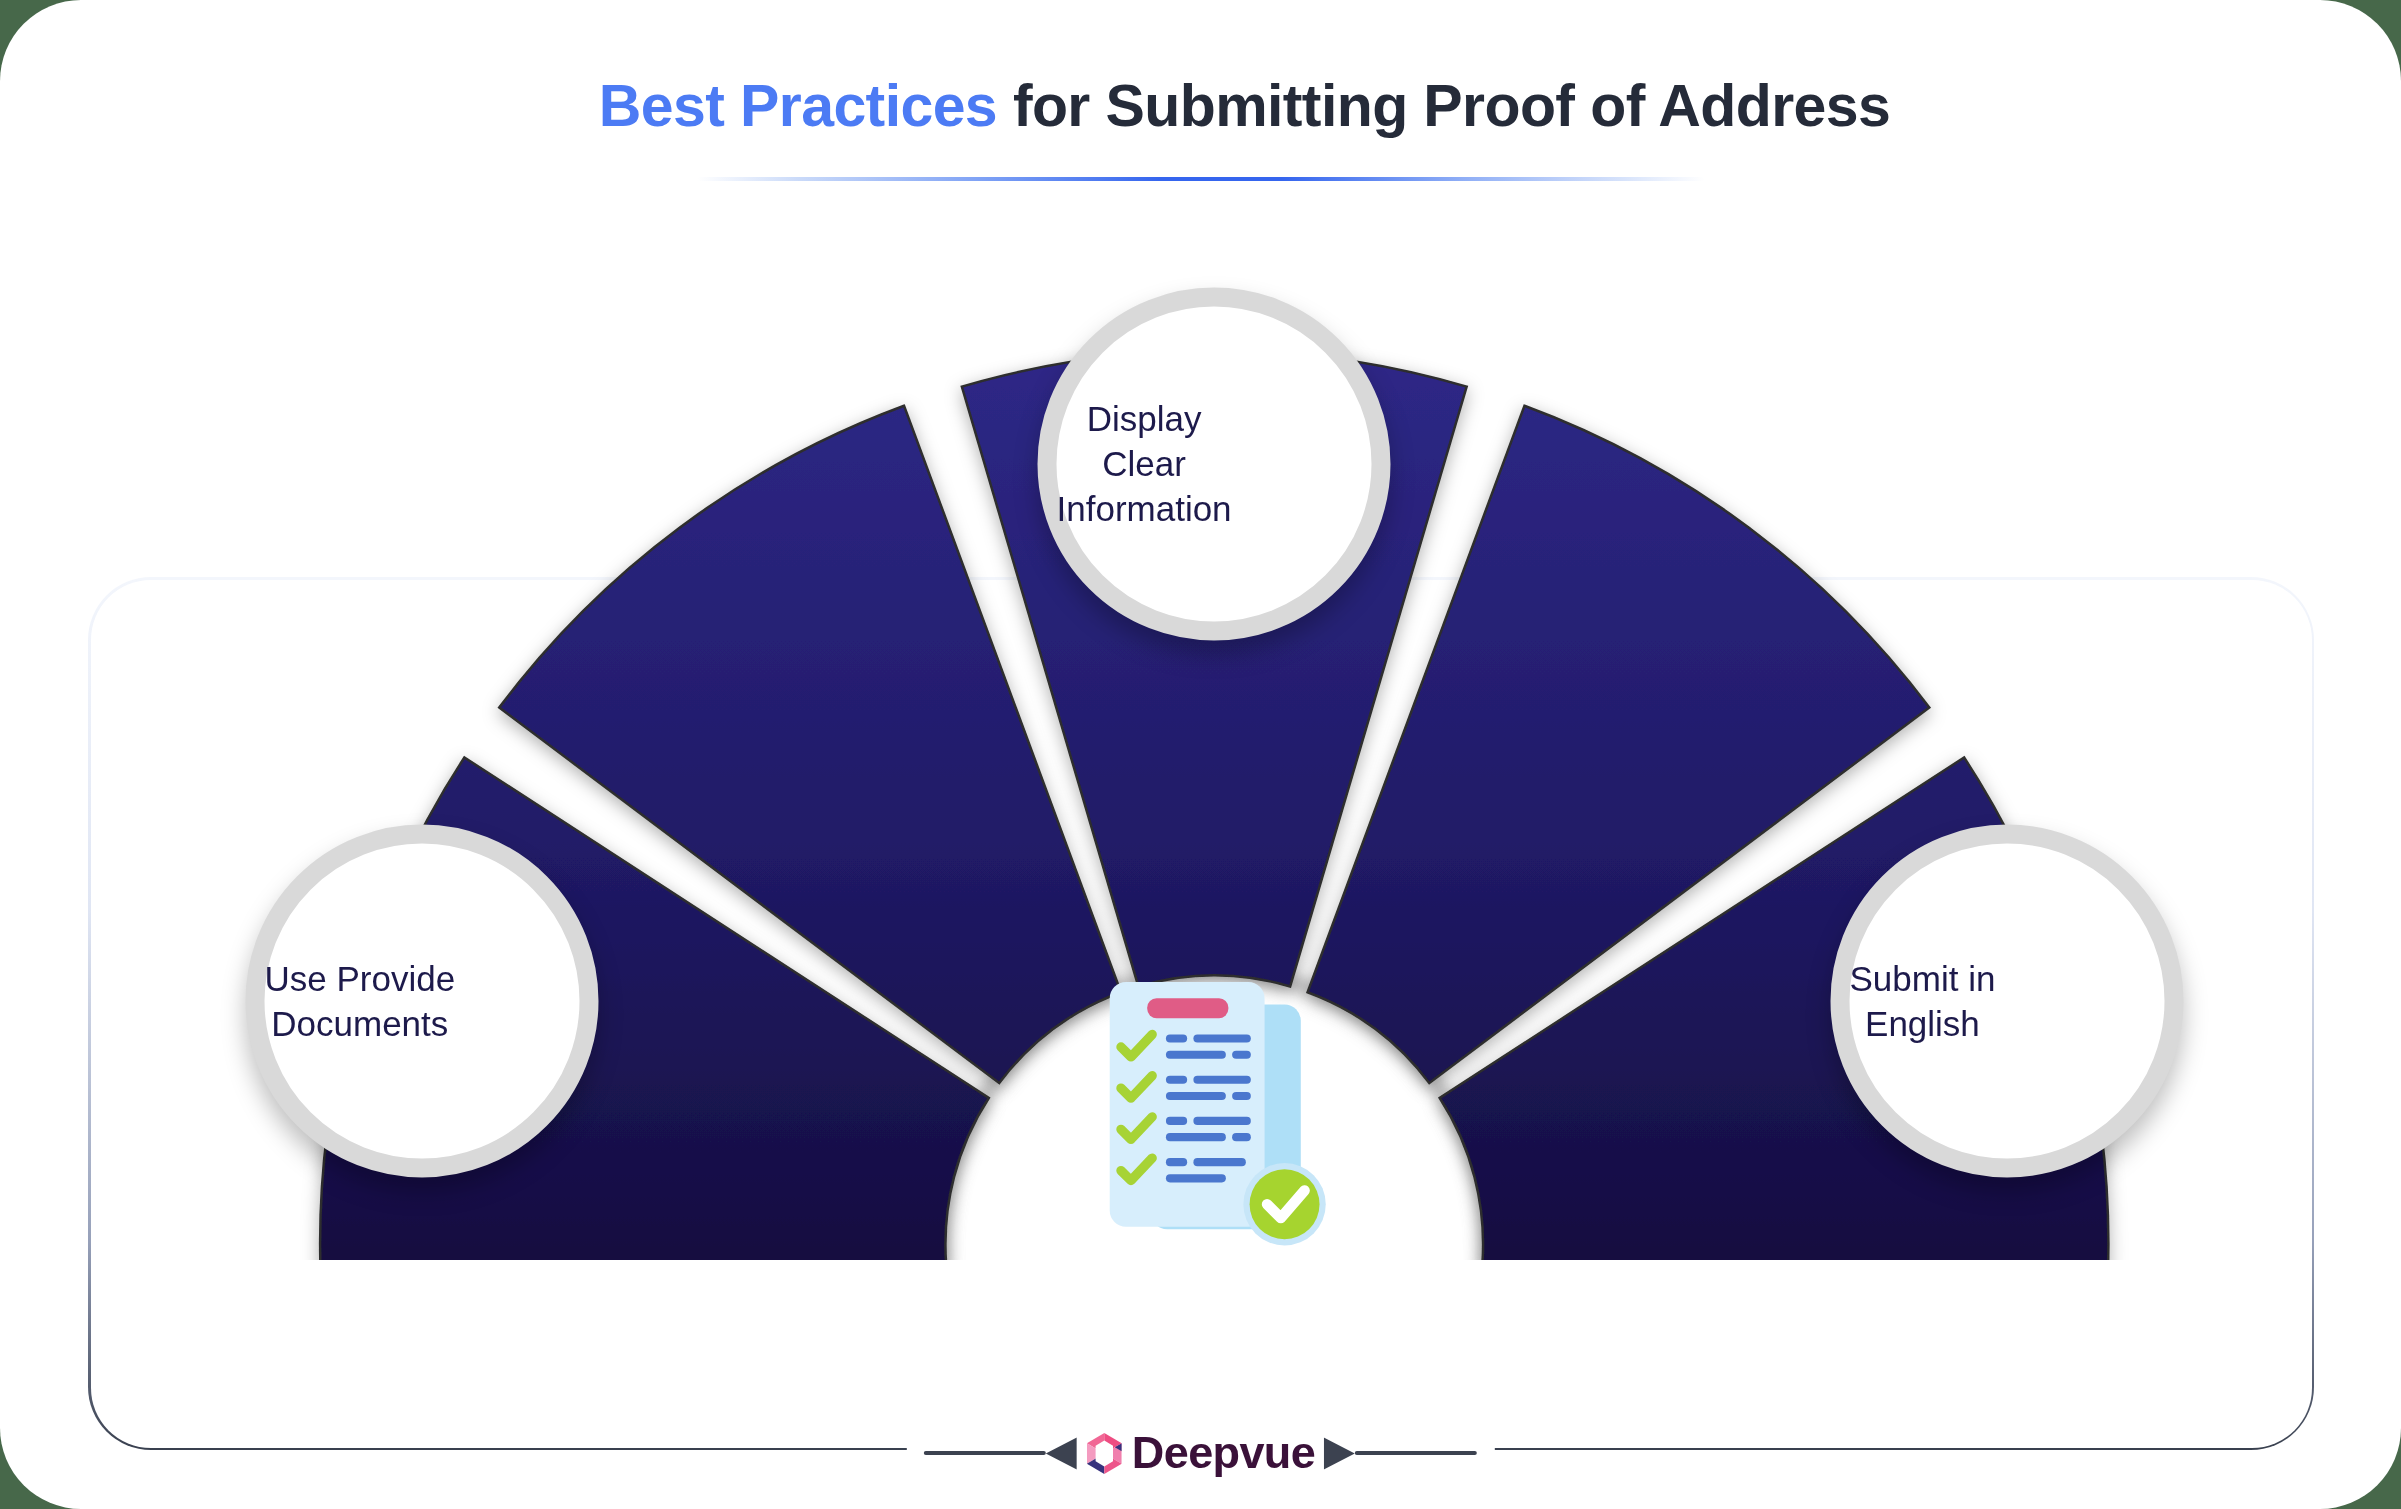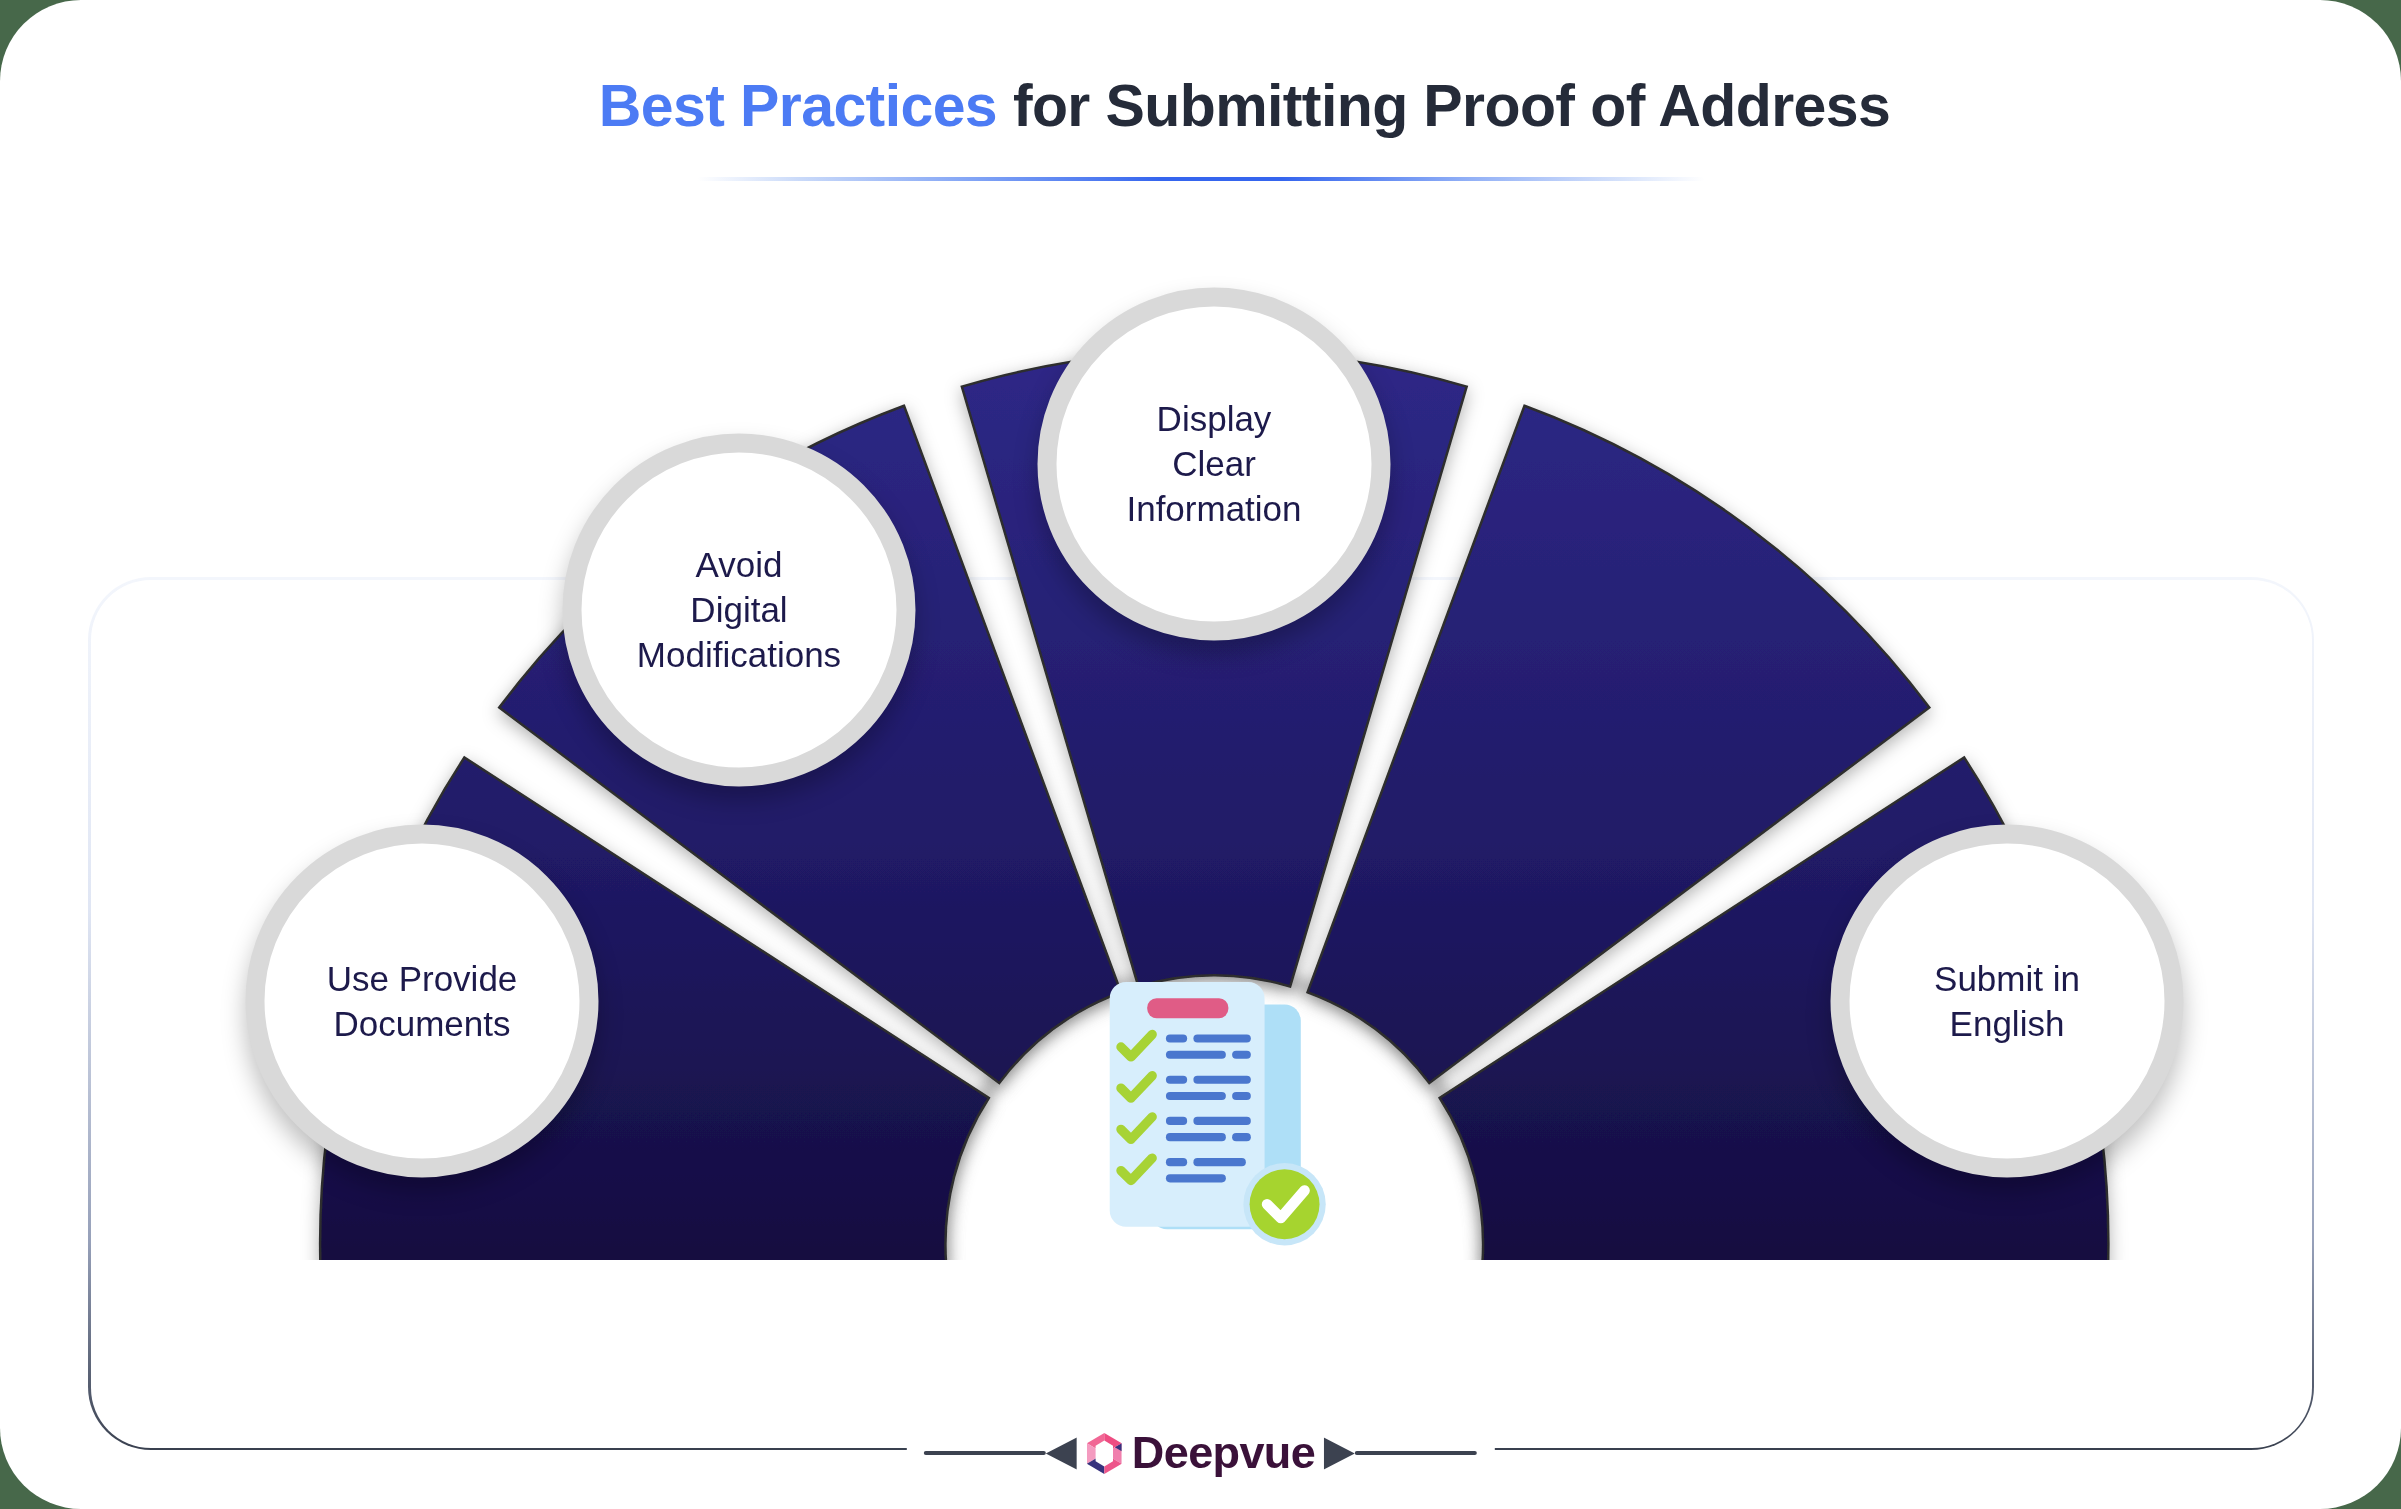--- a/index.html
+++ b/index.html
@@ -19,21 +19,21 @@
   .title{font-size:59px;font-weight:bold;letter-spacing:-0.6px;line-height:1.1;
          color:#252B39;white-space:nowrap;}
   .title .hl{color:#4C7BF4;}
   .divider{position:absolute;left:50%;transform:translateX(-50%);top:104px;margin-top:73px;
            width:1007px;height:3.8px;border-radius:1.9px;
            background:linear-gradient(90deg,rgba(76,123,244,0) 0%,#CADAF9 10%,#7FA2F5 28%,#3565EE 46%,#3565EE 58%,#8FAEF6 76%,#D7E3FB 92%,rgba(76,123,244,0) 100%);}
 
   .node{position:absolute;width:315px;height:315px;background:#ffffff;
         border:19px solid #D9D9D9;border-radius:50%;
         box-shadow:0 13.8px 24px rgba(0,0,0,0.26);
-        display:flex;align-items:center;justify-content:center;text-align:center;
+        display:flex;align-items:center;text-align:center;
         transform:translate(-50%,-50%);z-index:4;}
   .node .label{font-size:35px;line-height:1.28;color:#1D1A4B;white-space:pre-line;}
 
   .center-icon{position:absolute;left:1096px;top:972px;width:246px;height:281px;z-index:4;}
 
   .brand{position:absolute;left:50%;top:1453px;transform:translate(-50%,-50%);
          display:flex;align-items:center;background:#ffffff;padding:0 17.5px;z-index:7;}
   .rule{width:122px;height:4.4px;background:#3C4250;border-radius:2.5px;}
   .tri{flex:0 0 auto;display:block;}
   .hex{flex:0 0 auto;display:block;margin:0 10px;}
@@ -72,25 +72,20 @@
       <path filter="url(#ds)" d="M 1792.8 1586.7 A 430 430 0 0 0 1598.1 1731.8 L 798.4 1131.4 A 1430 1430 0 0 1 1445.9 648.8 Z" fill="url(#wg)" stroke="#2e2e2e" stroke-width="4"></path>
       <path filter="url(#ds)" d="M 2063.4 1577.5 A 430 430 0 0 0 1820.6 1577.5 L 1538.3 618.2 A 1430 1430 0 0 1 2345.7 618.2 Z" fill="url(#wg)" stroke="#2e2e2e" stroke-width="4"></path>
       <path filter="url(#ds)" d="M 2285.9 1731.8 A 430 430 0 0 0 2091.2 1586.7 L 2438.1 648.8 A 1430 1430 0 0 1 3085.6 1131.4 Z" fill="url(#wg)" stroke="#2e2e2e" stroke-width="4"></path>
       <path filter="url(#ds)" d="M 2370.9 2020 A 430 430 0 0 0 2302.6 1755.8 L 3141.3 1211.2 A 1430 1430 0 0 1 3368.5 2089.8 Z" fill="url(#wg)" stroke="#2e2e2e" stroke-width="4"></path>
     </g>
   </svg>
 
   <div class="node" style="left:422px;top:1001px;">
     <span class="label">Use Provide
 Documents</span>
-  </div>
-  <div class="node" style="left:739px;top:610px;">
-    <span class="label">Avoid
-Digital
-Modifications</span>
   </div>
   <div class="node" style="left:1214px;top:464px;">
     <span class="label">Display
 Clear
 Information</span>
   </div>
   <div class="node" style="left:2007px;top:1001px;">
     <span class="label">Submit in
 English</span>
   </div>

